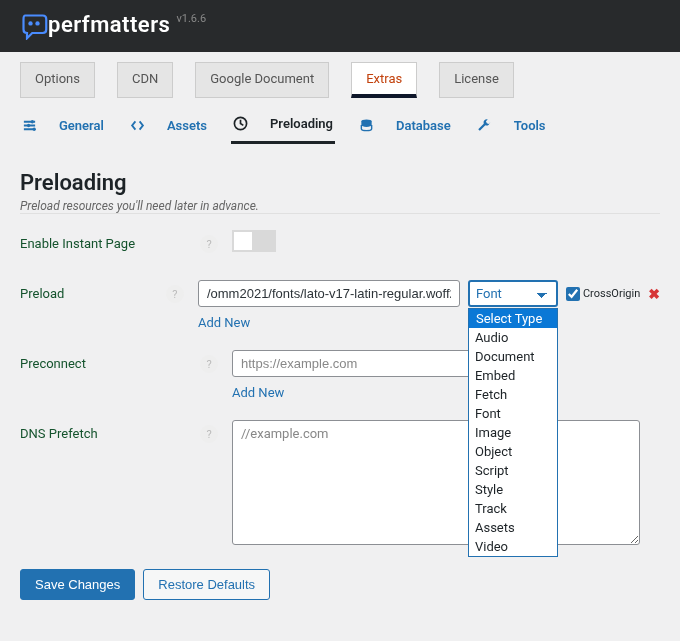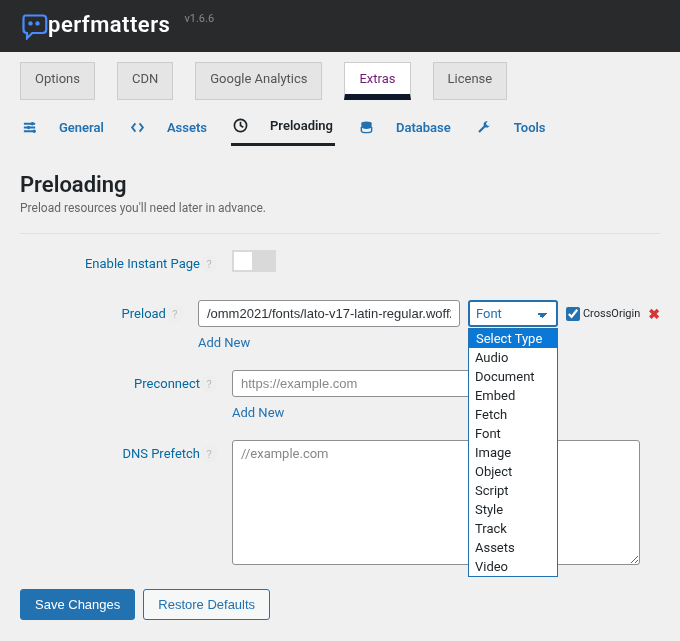--- a/index.html
+++ b/index.html
@@ -1,34 +1,34 @@
 <!DOCTYPE html>
 <html><head>
 <meta charset="utf-8">
 <style>
 * { box-sizing: border-box; margin: 0; padding: 0; }
 body { font-family: -apple-system, BlinkMacSystemFont, "Segoe UI", Roboto, sans-serif; background: #f0f0f1; color: #1d2327; width: 680px; }
 .header-bar { background: #282a2c; padding: 12px 20px; display: flex; align-items: center; }
 .logo-wrap { display: flex; align-items: flex-start; }
 .logo-icon { width: 28px; height: 28px; }
 .logo-text { color: #fff; font-size: 22px; font-weight: 600; letter-spacing: 0.5px; }
-.version { color: #888; font-size: 11px; margin-left: 14px; }
+.version { color: #888; font-size: 11px; margin-left: 6px; }
 .content { padding: 10px 20px 20px 20px; }
 .tabs-primary { display: flex; gap: 22px; margin-bottom: 12px; }
 .tab-p { background: #e5e5e5; border: 1px solid #ccc; padding: 8px 14px; font-size: 13px; color: #555; cursor: pointer; }
-.tab-p.active { background: #fff; border-bottom: 6px solid #0f172a; color: #701a75; }
+.tab-p.active { background: #fff; border-bottom: 4px solid #0f172a; color: #c2410c; }
 .tabs-secondary { display: flex; gap: 22px; border-bottom: 0; margin-bottom: 26px; }
 .tab-s { color: #2271b1; font-size: 13px; font-weight: 600; display: flex; align-items: center; gap: 22px; padding: 6px 2px 10px 2px; cursor: pointer; }
 .tab-s.active { color: #1d2327; border-bottom: 3px solid #1d2327; }
 .tab-s svg { width: 15px; height: 15px; }
 h1.page-title { font-size: 22px; font-weight: 600; margin-bottom: 4px; }
-.page-sub { color: #666; font-size: 12px; margin-bottom: 18px; }
+.page-sub { font-style: italic; color: #666; font-size: 12px; }
 hr.sep { border: none; border-top: 1px solid #e0e0e0; margin: 0 0 16px 0; }
 .field-row { display: flex; align-items: flex-start; margin-bottom: 20px; min-height: 30px; }
-.field-label { width: 180px; font-size: 13px; color: #0369a1; padding-top: 6px; text-align: right; }
+.field-label { width: 180px; font-size: 13px; color: #14532d; padding-top: 6px; }
 .help-q { width: 18px; height: 18px; border-radius: 50%; background: #eee; color: #bbb; font-size: 11px; display: flex; align-items: center; justify-content: center; margin-right: 14px; margin-top: 5px; flex-shrink: 0; }
 .field-ctrl { flex: 1; display: flex; flex-direction: column; gap: 8px; position: relative; }
 .toggle { width: 44px; height: 22px; background: #d9d9d9; position: relative; cursor: pointer; }
 .toggle-knob { width: 18px; height: 18px; background: #fff; position: absolute; top: 2px; left: 2px; }
 .row-inline { display: flex; align-items: center; gap: 8px; }
 .text-input { border: 1px solid #8c8f94; border-radius: 3px; padding: 5px 8px; font-size: 13px; color: #2c3338; background: #fff; }
 .text-input.url { width: 262px; }
 .text-input.preconnect { width: 262px; }
 textarea.text-input { width: 408px; height: 125px; resize: vertical; font-family: inherit; }
 .select-box { width: 90px; border: 2px solid #2271b1; border-radius: 3px; padding: 4px 20px 4px 6px; font-size: 13px; background: #fff; color: #2271b1; position: relative; cursor: pointer; appearance: none; background-image: linear-gradient(45deg, transparent 50%, #2271b1 50%), linear-gradient(135deg, #2271b1 50%, transparent 50%); background-position: calc(100% - 14px) 11px, calc(100% - 9px) 11px; background-size: 5px 5px, 5px 5px; background-repeat: no-repeat; }
@@ -58,21 +58,21 @@
     <span class="logo-text">perfmatters</span>
     <span class="version">v1.6.6</span>
   </div>
 </div>
 
 <div class="content">
 
   <div class="tabs-primary">
     <div class="tab-p">Options</div>
     <div class="tab-p">CDN</div>
-    <div class="tab-p">Google Analytics</div>
+    <div class="tab-p">Google Document</div>
     <div class="tab-p active">Extras</div>
     <div class="tab-p">License</div>
   </div>
 
   <div class="tabs-secondary">
     <div class="tab-s">
       <svg viewBox="0 0 16 16" fill="currentColor">
           <path d="M2 3h8v2H2zM12 3h2v2h-2zM2 7h4v2H2zM8 7h6v2H8zM2 11h10v2H2zM14 11h0v2h0z"></path>
           <circle cx="11" cy="4" r="1.8"></circle>
           <circle cx="7" cy="8" r="1.8"></circle>

